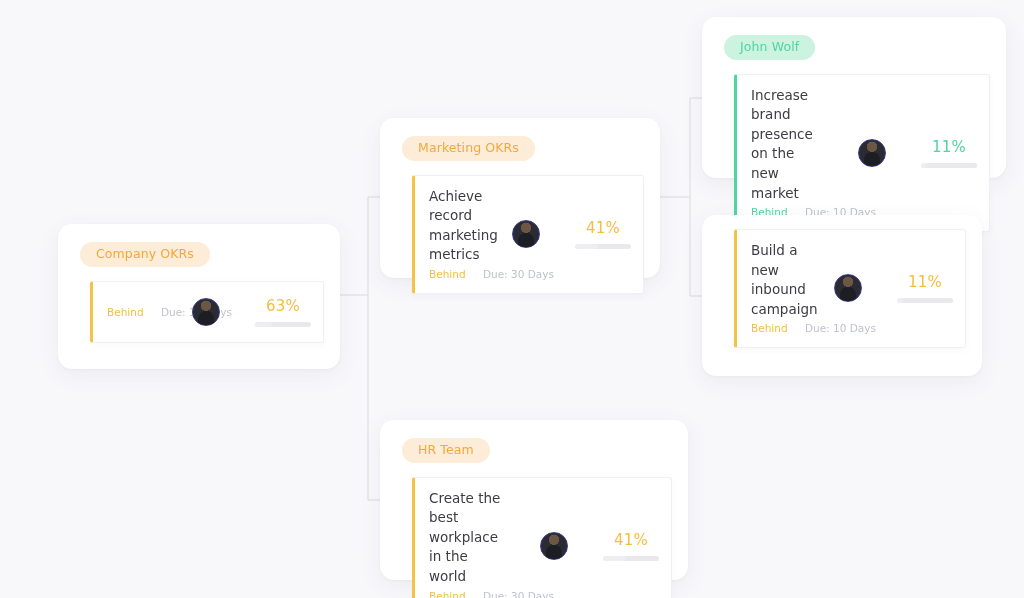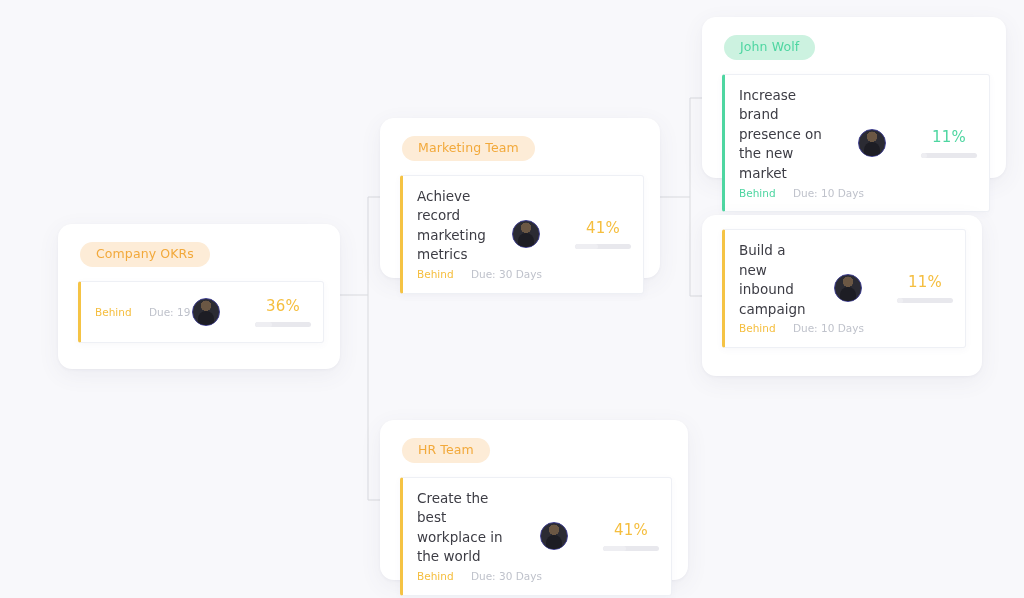--- a/index.html
+++ b/index.html
@@ -54,21 +54,21 @@
     color: #f2a93b;
   }
   .badge.green {
     background: #ccf2e0;
     color: #4ed6a1;
   }
 
   
   .okr {
     position: relative;
-    margin: 14px 16px 0 20px;
+    margin: 14px 16px 0 32px;
     background: #ffffff;
     border: 1px solid #eef0f5;
     border-left: 3px solid #f5c344;
     border-radius: 3px;
     box-shadow: 0 2px 7px rgba(90, 90, 130, 0.045);
     box-sizing: border-box;
     display: flex;
     align-items: center;
     padding: 11px 12px 11px 14px;
     min-height: 62px;
@@ -193,30 +193,30 @@
     <span class="badge amber">Company OKRs</span>
     <div class="okr">
       <div class="okr-main">
         <div class="okr-meta">
           <span class="okr-status">Behind</span>
           <span class="okr-due">Due: 19 Days</span>
         </div>
       </div>
       <div class="avatar"></div>
       <div class="progress-block">
-        <div class="pct">36%</div>
+        <div class="pct">63%</div>
         <div class="bar-track">
           <div class="bar-fill" style="width: 31%;"></div>
         </div>
       </div>
     </div>
   </div>
 
   <div class="node" id="node-marketing">
-    <span class="badge amber">Marketing Team</span>
+    <span class="badge amber">Marketing OKRs</span>
     <div class="okr">
       <div class="okr-main">
         <div class="okr-title">Achieve record marketing metrics</div>
         <div class="okr-meta">
           <span class="okr-status">Behind</span>
           <span class="okr-due">Due: 30 Days</span>
         </div>
       </div>
       <div class="avatar"></div>
       <div class="progress-block">

